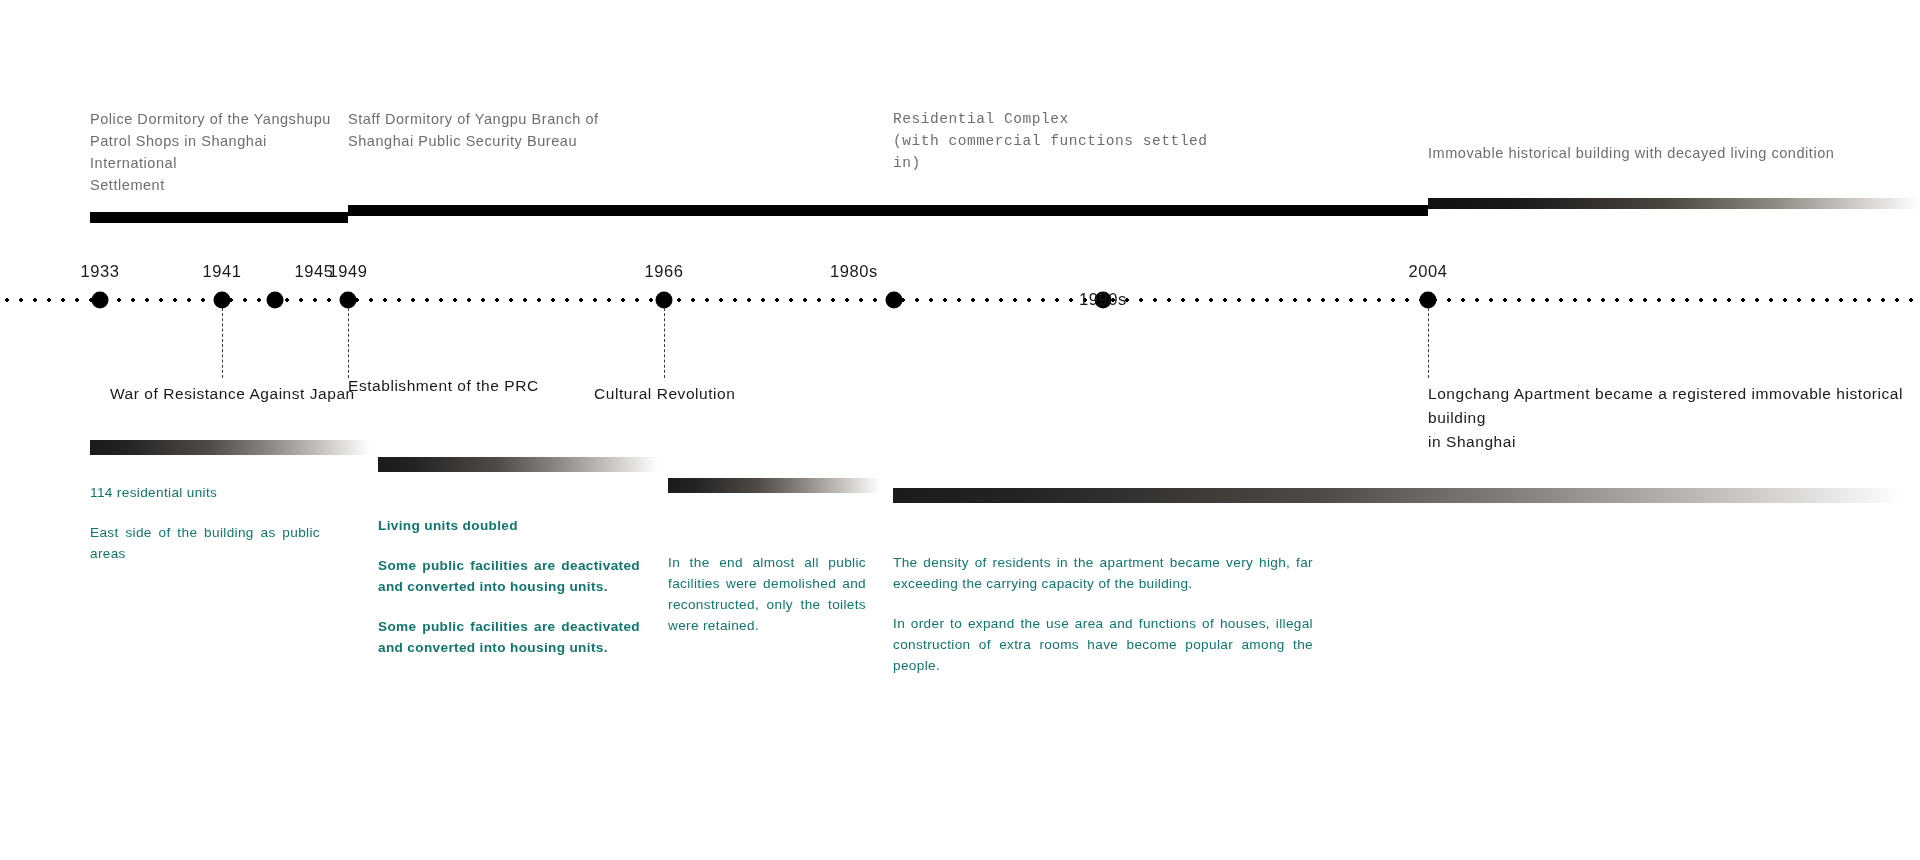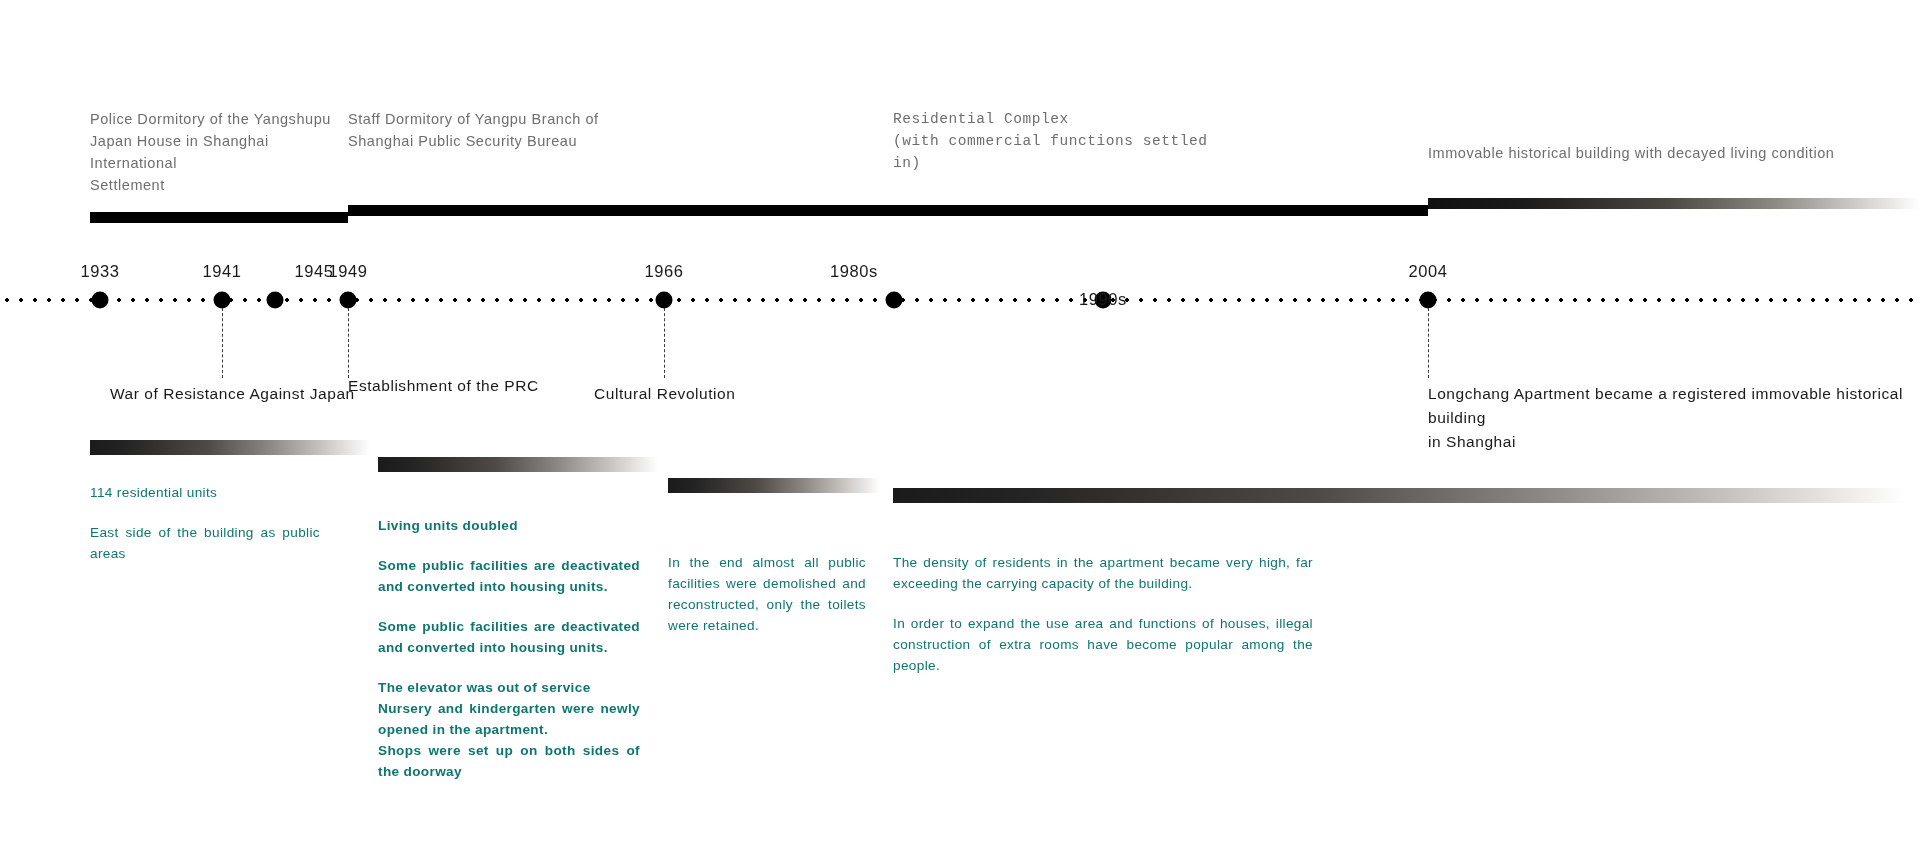--- a/index.html
+++ b/index.html
@@ -112,21 +112,21 @@
   }
   .detail-para.tight { margin-bottom: 0; }
 </style>
 </head>
 <body>
 
 <div id="canvas">
 
   <div id="era-labels">
       <div class="era-label" style="left: 90px; top: 108px; width: 260px;">Police Dormitory of the Yangshupu
-Japan House in Shanghai International
+Patrol Shops in Shanghai International
 Settlement</div>
       <div class="era-label" style="left: 348px; top: 108px; width: 300px;">Staff Dormitory of Yangpu Branch of
 Shanghai Public Security Bureau</div>
       <div class="era-label" style="left: 893px; top: 108px; width: 320px; font-family: Liberation Mono, monospace;">Residential Complex
 (with commercial functions settled in)</div>
       <div class="era-label" style="left: 1428px; top: 142px; width: 470px;">Immovable historical building with decayed living condition</div>
     </div>
 
   <div id="era-bars">
       <div class="era-bar" style="left: 90px; top: 212px; width: 258px;"></div>
@@ -173,23 +173,20 @@
       <div class="detail-bar" style="left: 90px; top: 440px; width: 280px;"></div>
       <div class="detail-col" style="left: 90px; top: 482px; width: 230px;">
         <p class="detail-para">114 residential units</p>
         <p class="detail-para tight">East side of the building as public areas</p>
       </div>
       <div class="detail-bar" style="left: 378px; top: 457px; width: 280px;"></div>
       <div class="detail-col" style="left: 378px; top: 515px; width: 262px; font-weight: bold;">
         <p class="detail-para">Living units doubled</p>
         <p class="detail-para">Some public facilities are deactivated and converted into housing units.</p>
         <p class="detail-para">Some public facilities are deactivated and converted into housing units.</p>
-        <p class="detail-para tight">The elevator was out of service
-Nursery and kindergarten were newly opened in the apartment.
-Shops were set up on both sides of the doorway</p>
       </div>
       <div class="detail-bar" style="left: 668px; top: 478px; width: 212px;"></div>
       <div class="detail-col" style="left: 668px; top: 552px; width: 198px;">
         <p class="detail-para tight">In the end almost all public facilities were demolished and reconstructed, only the toilets were retained.</p>
       </div>
       <div class="detail-bar" style="left: 893px; top: 488px; width: 1012px;"></div>
       <div class="detail-col" style="left: 893px; top: 552px; width: 420px;">
         <p class="detail-para">The density of residents in the apartment became very high, far exceeding the carrying capacity of the building.</p>
         <p class="detail-para tight">In order to expand the use area and functions of houses, illegal construction of extra rooms have become popular among the people.</p>
       </div>

